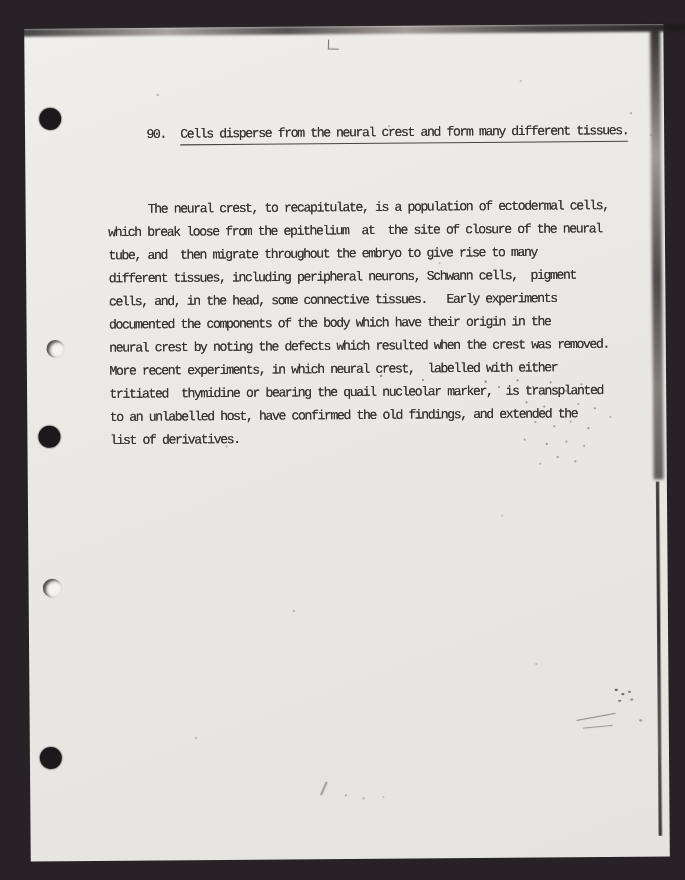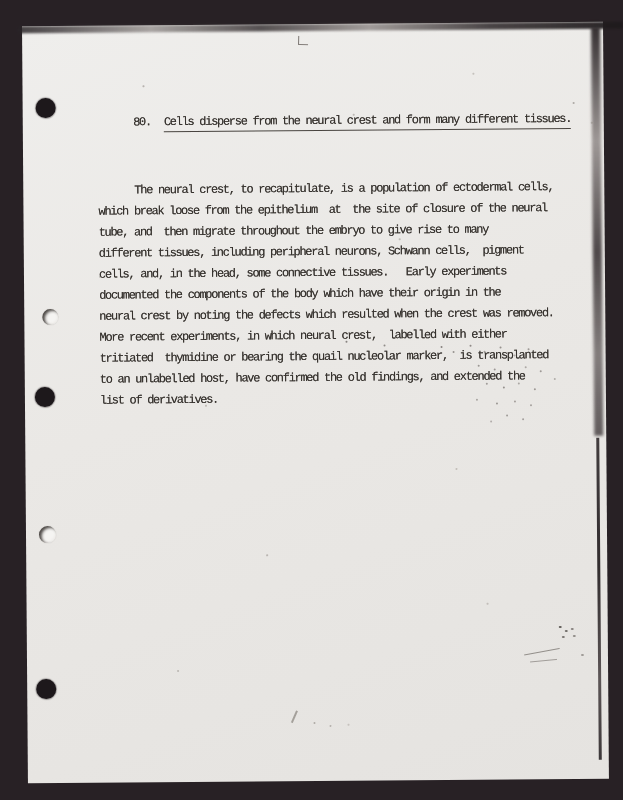--- a/index.html
+++ b/index.html
@@ -151,21 +151,21 @@
   <div class="smudge-right-bottom"></div>
 
   <div class="hole solid hole-1"></div>
   <div class="hole ghost hole-g1"></div>
   <div class="hole solid hole-2"></div>
   <div class="hole ghost hole-g2"></div>
   <div class="hole solid hole-3"></div>
 
   <div class="content">
     <div class="heading">
-      <span class="hnum">80.</span><span class="htitle">Cells disperse from the neural crest and form many different tissues.</span>
+      <span class="hnum">90.</span><span class="htitle">Cells disperse from the neural crest and form many different tissues.</span>
     </div>
     <div class="para">
       <div class="line first">The neural crest, to recapitulate, is a population of ectodermal cells,</div>
       <div class="line">which break loose from the epithelium  at  the site of closure of the neural</div>
       <div class="line">tube, and  then migrate throughout the embryo to give rise to many</div>
       <div class="line">different tissues, including peripheral neurons, Schwann cells,  pigment</div>
       <div class="line">cells, and, in the head, some connective tissues.   Early experiments</div>
       <div class="line">documented the components of the body which have their origin in the</div>
       <div class="line">neural crest by noting the defects which resulted when the crest was removed.</div>
       <div class="line">More recent experiments, in which neural crest,  labelled with either</div>

